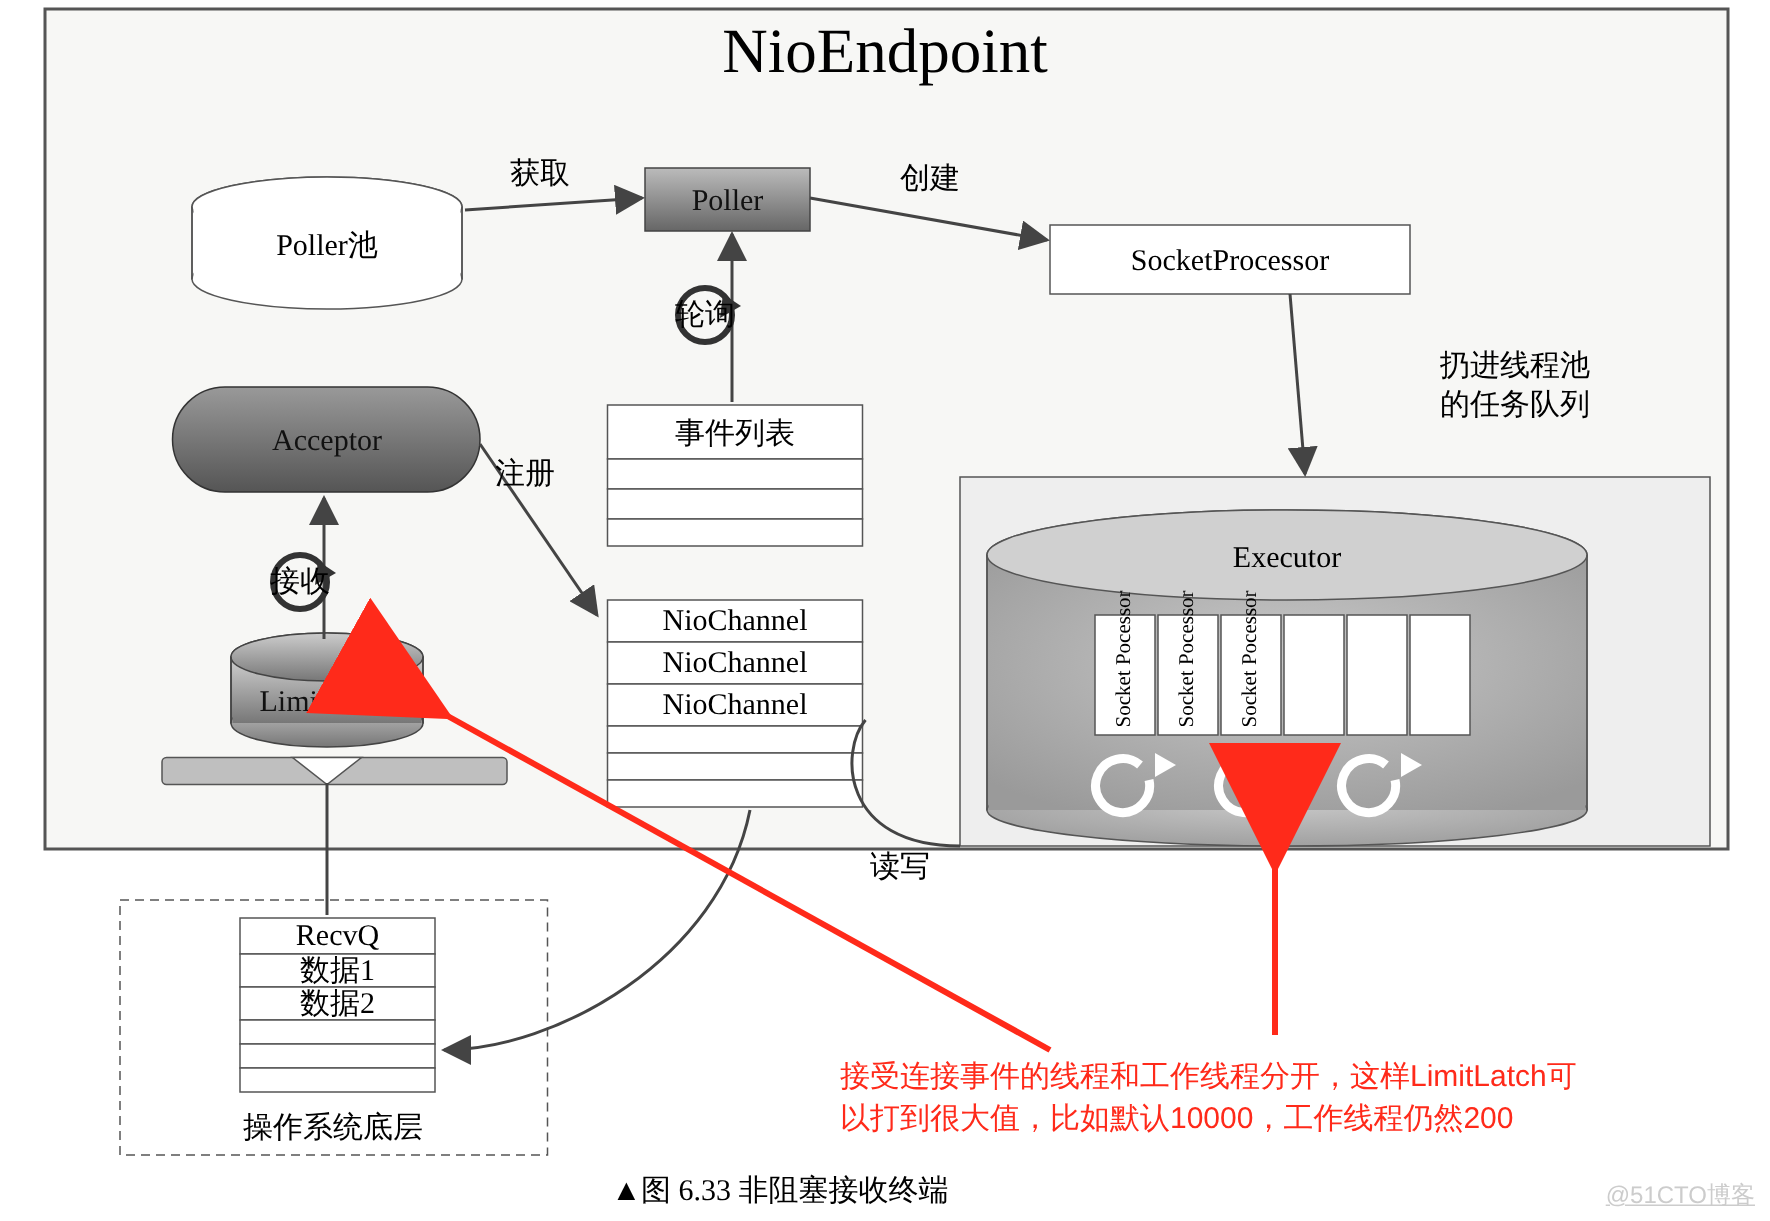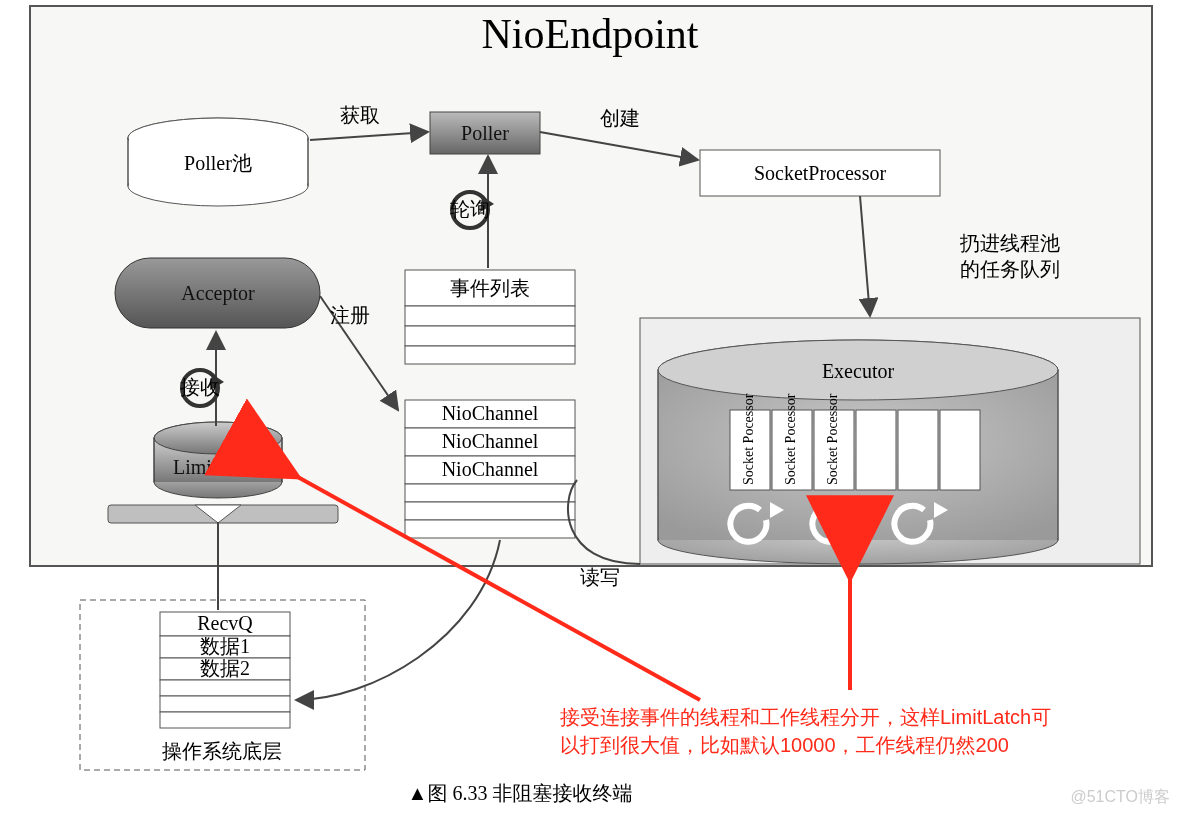--- a/index.html
+++ b/index.html
@@ -13,20 +13,21 @@
     overflow: hidden;
   }
   #diagram { position: absolute; left: 0; top: 0; }
   .watermark {
     position: absolute;
     right: 10px;
     bottom: 6px;
     color: #ccc;
     font-size: 16px;
     font-family: Arial, sans-serif;
+    text-decoration: underline;
   }
   text { font-family: "Songti SC", "SimSun", serif; }
   .title { font-family: "Times New Roman", serif; font-size: 42px; }
   .box-label { font-size: 20px; font-family: "Times New Roman", serif; }
   .cn { font-size: 20px; }
   .vtxt { font-size: 14px; font-family: "Times New Roman", serif; }
   .anno { fill: #ff2a1a; font-size: 20px; font-family: "Microsoft YaHei","PingFang SC",sans-serif;}
 </style>
 </head>
 <body>

